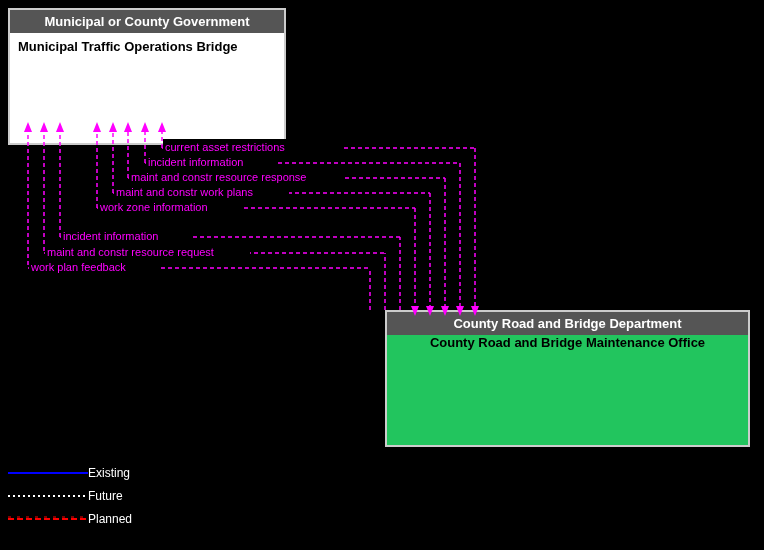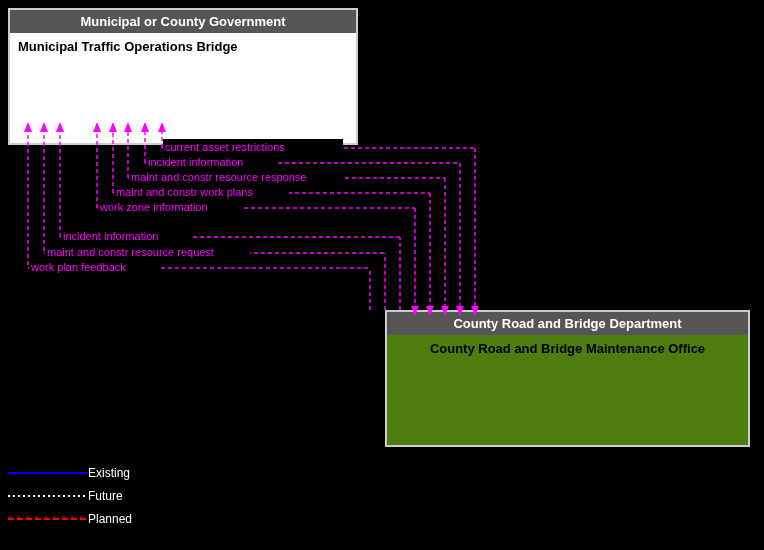--- a/index.html
+++ b/index.html
@@ -16,21 +16,21 @@
       width: 764px;
       height: 550px;
       position: relative;
     }
 
     
     .gov-box {
       position: absolute;
       top: 8px;
       left: 8px;
-      width: 350px;
+      width: 278px;
       border: 2px solid #ccc;
       background: #737373;
     }
     .gov-box-header {
       background: #555;
       color: #fff;
       font-size: 13px;
       font-weight: bold;
       text-align: center;
       padding: 4px 6px;
@@ -57,23 +57,23 @@
     }
     .county-box-header {
       background: #555;
       color: #fff;
       font-size: 13px;
       font-weight: bold;
       text-align: center;
       padding: 4px 6px;
     }
     .county-box-content {
-      background: #4d7c0f;
+      background: #22c55e;
       min-height: 110px;
-      padding: 6px 8px;
+      padding: 0 8px;
       text-align: center;
     }
     .county-box-title {
       color: #000;
       font-size: 13px;
       font-weight: bold;
     }
 
     
     .lines-svg {

